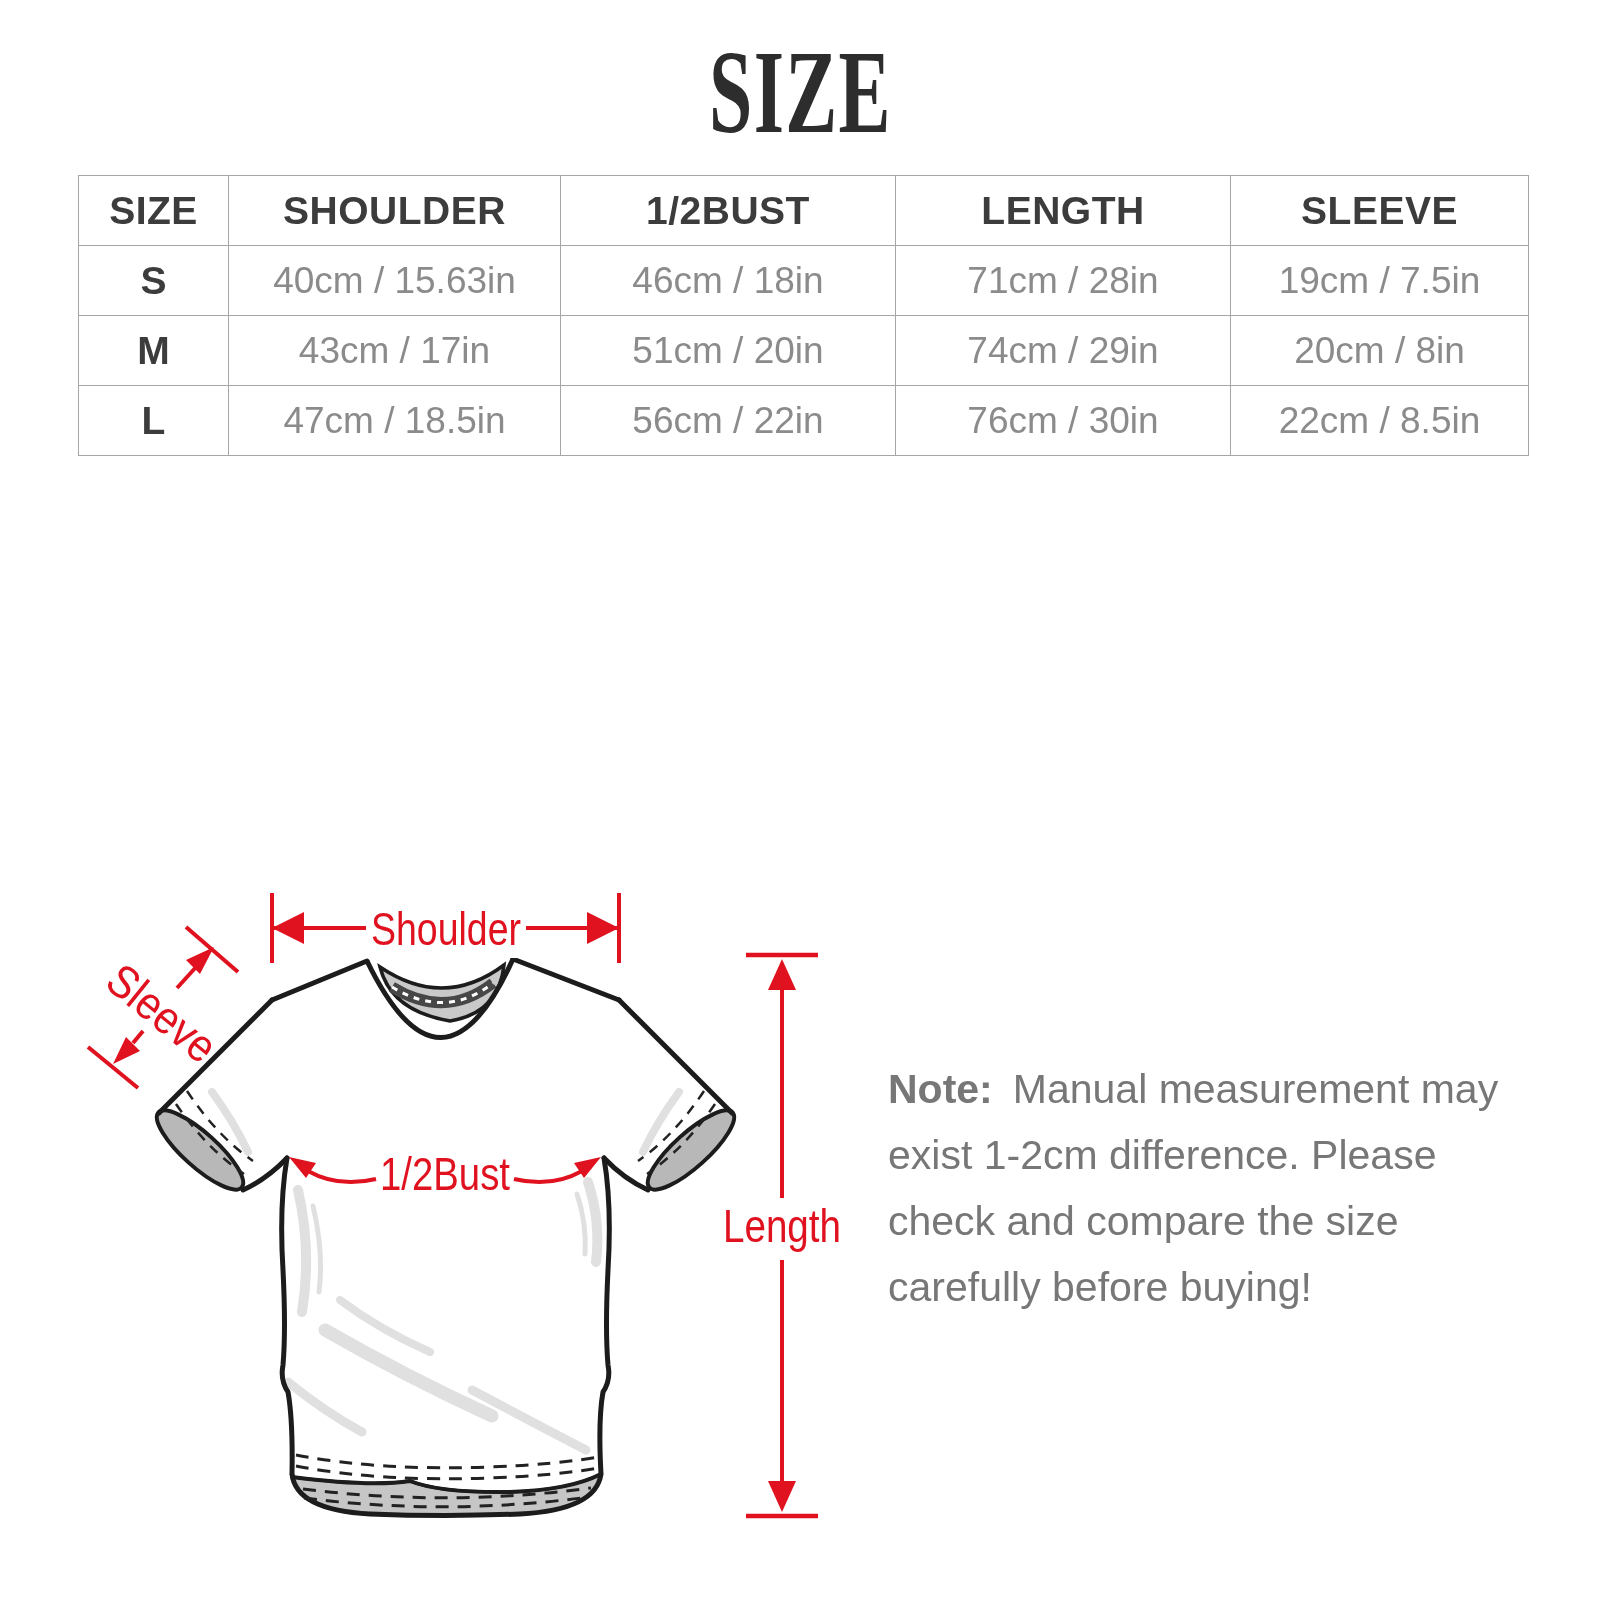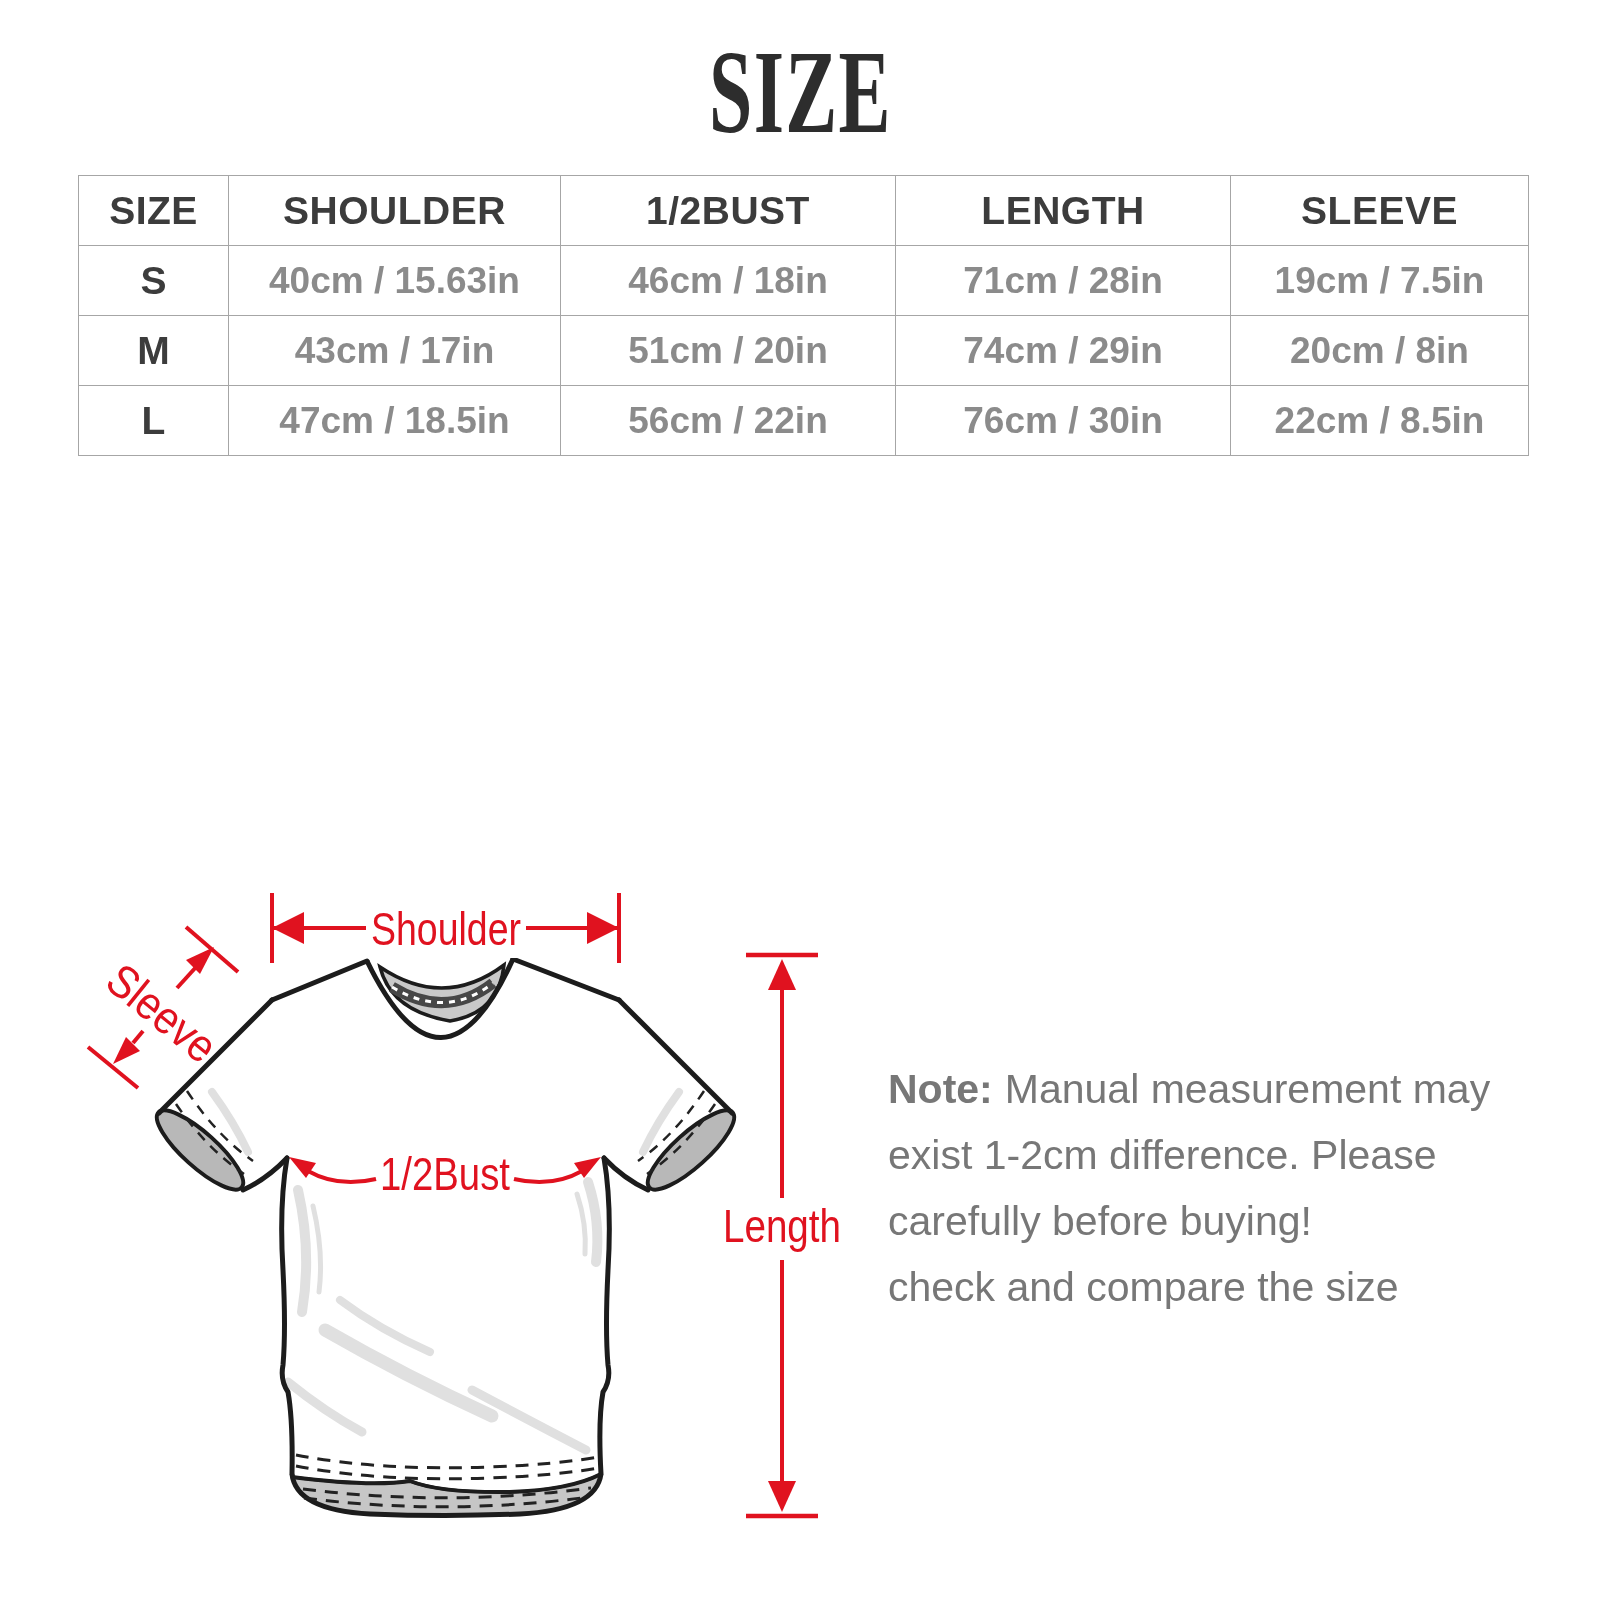--- a/index.html
+++ b/index.html
@@ -23,33 +23,33 @@
   }
   table.size-table{
     position:absolute;left:78px;top:175px;width:1450px;
     border-collapse:collapse;table-layout:fixed;
   }
   .size-table th,.size-table td{
     border:1px solid var(--border);text-align:center;vertical-align:middle;
     height:69px;padding:0;white-space:nowrap;overflow:hidden;
   }
   .size-table th{font-size:39px;font-weight:700;color:var(--header-text);letter-spacing:0.5px;}
-  .size-table td{font-size:37px;font-weight:700;color:var(--data-text);}
+  .size-table td{font-size:37px;font-weight:400;color:var(--data-text);}
   .size-table td.size-cell{font-size:39px;font-weight:700;color:var(--header-text);}
   .diagram{position:absolute;left:40px;top:860px;width:840px;height:720px;}
   .diagram svg{width:100%;height:100%;display:block;}
   .diagram text{font-family:"Liberation Sans",sans-serif;}
   .rs{stroke:var(--accent-red);}
   .rf{fill:var(--accent-red);}
   .rt{fill:var(--accent-red);font-size:46px;}
   .note{
     position:absolute;left:888px;top:1056px;width:620px;
     font-size:41px;line-height:66px;color:var(--note-text);
   }
-  .note-label{font-weight:700;margin-right:12px;}
+  .note-label{font-weight:700;margin-right:20px;}
 </style>
 </head>
 <body>
 
 <div class="title-wrap">
   <span class="title-inner">SIZE</span>
 </div>
 
 <table class="size-table">
   <colgroup>
@@ -189,15 +189,15 @@
     </g>
   </g>
 </svg>
 </div>
 
 <div class="note">
   <div>
     <span class="note-label">Note:</span><span>Manual measurement may</span>
   </div>
   <div>exist 1-2cm difference. Please</div>
+  <div>check and compare the size</div>
   <div>carefully before buying!</div>
-  <div>check and compare the size</div>
 </div>
 
 </body></html>

